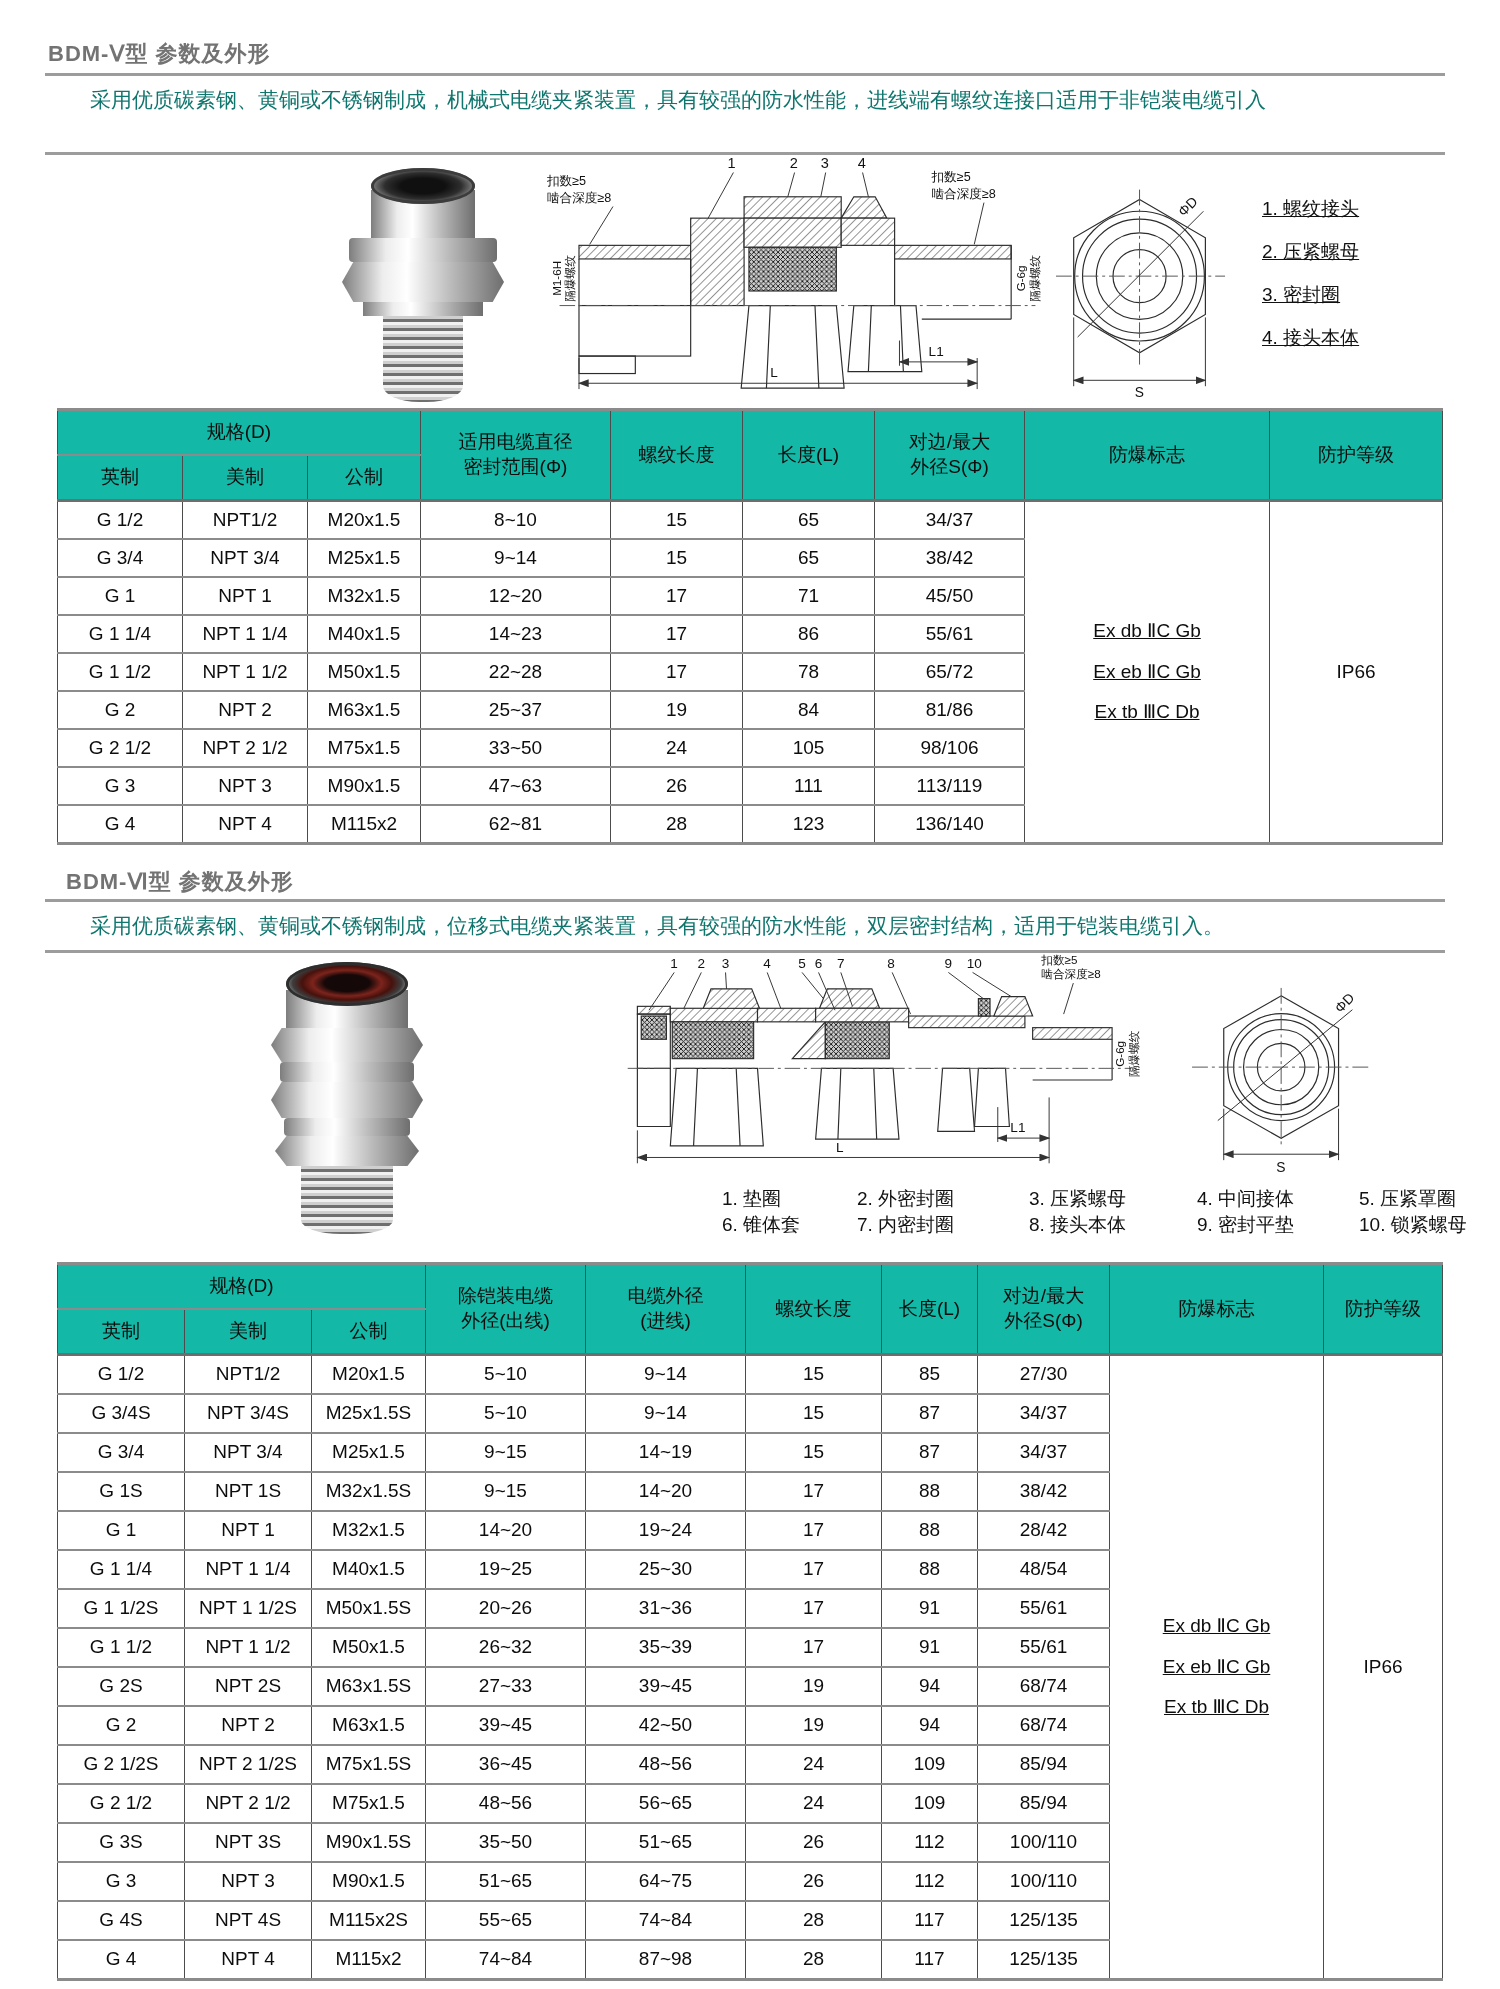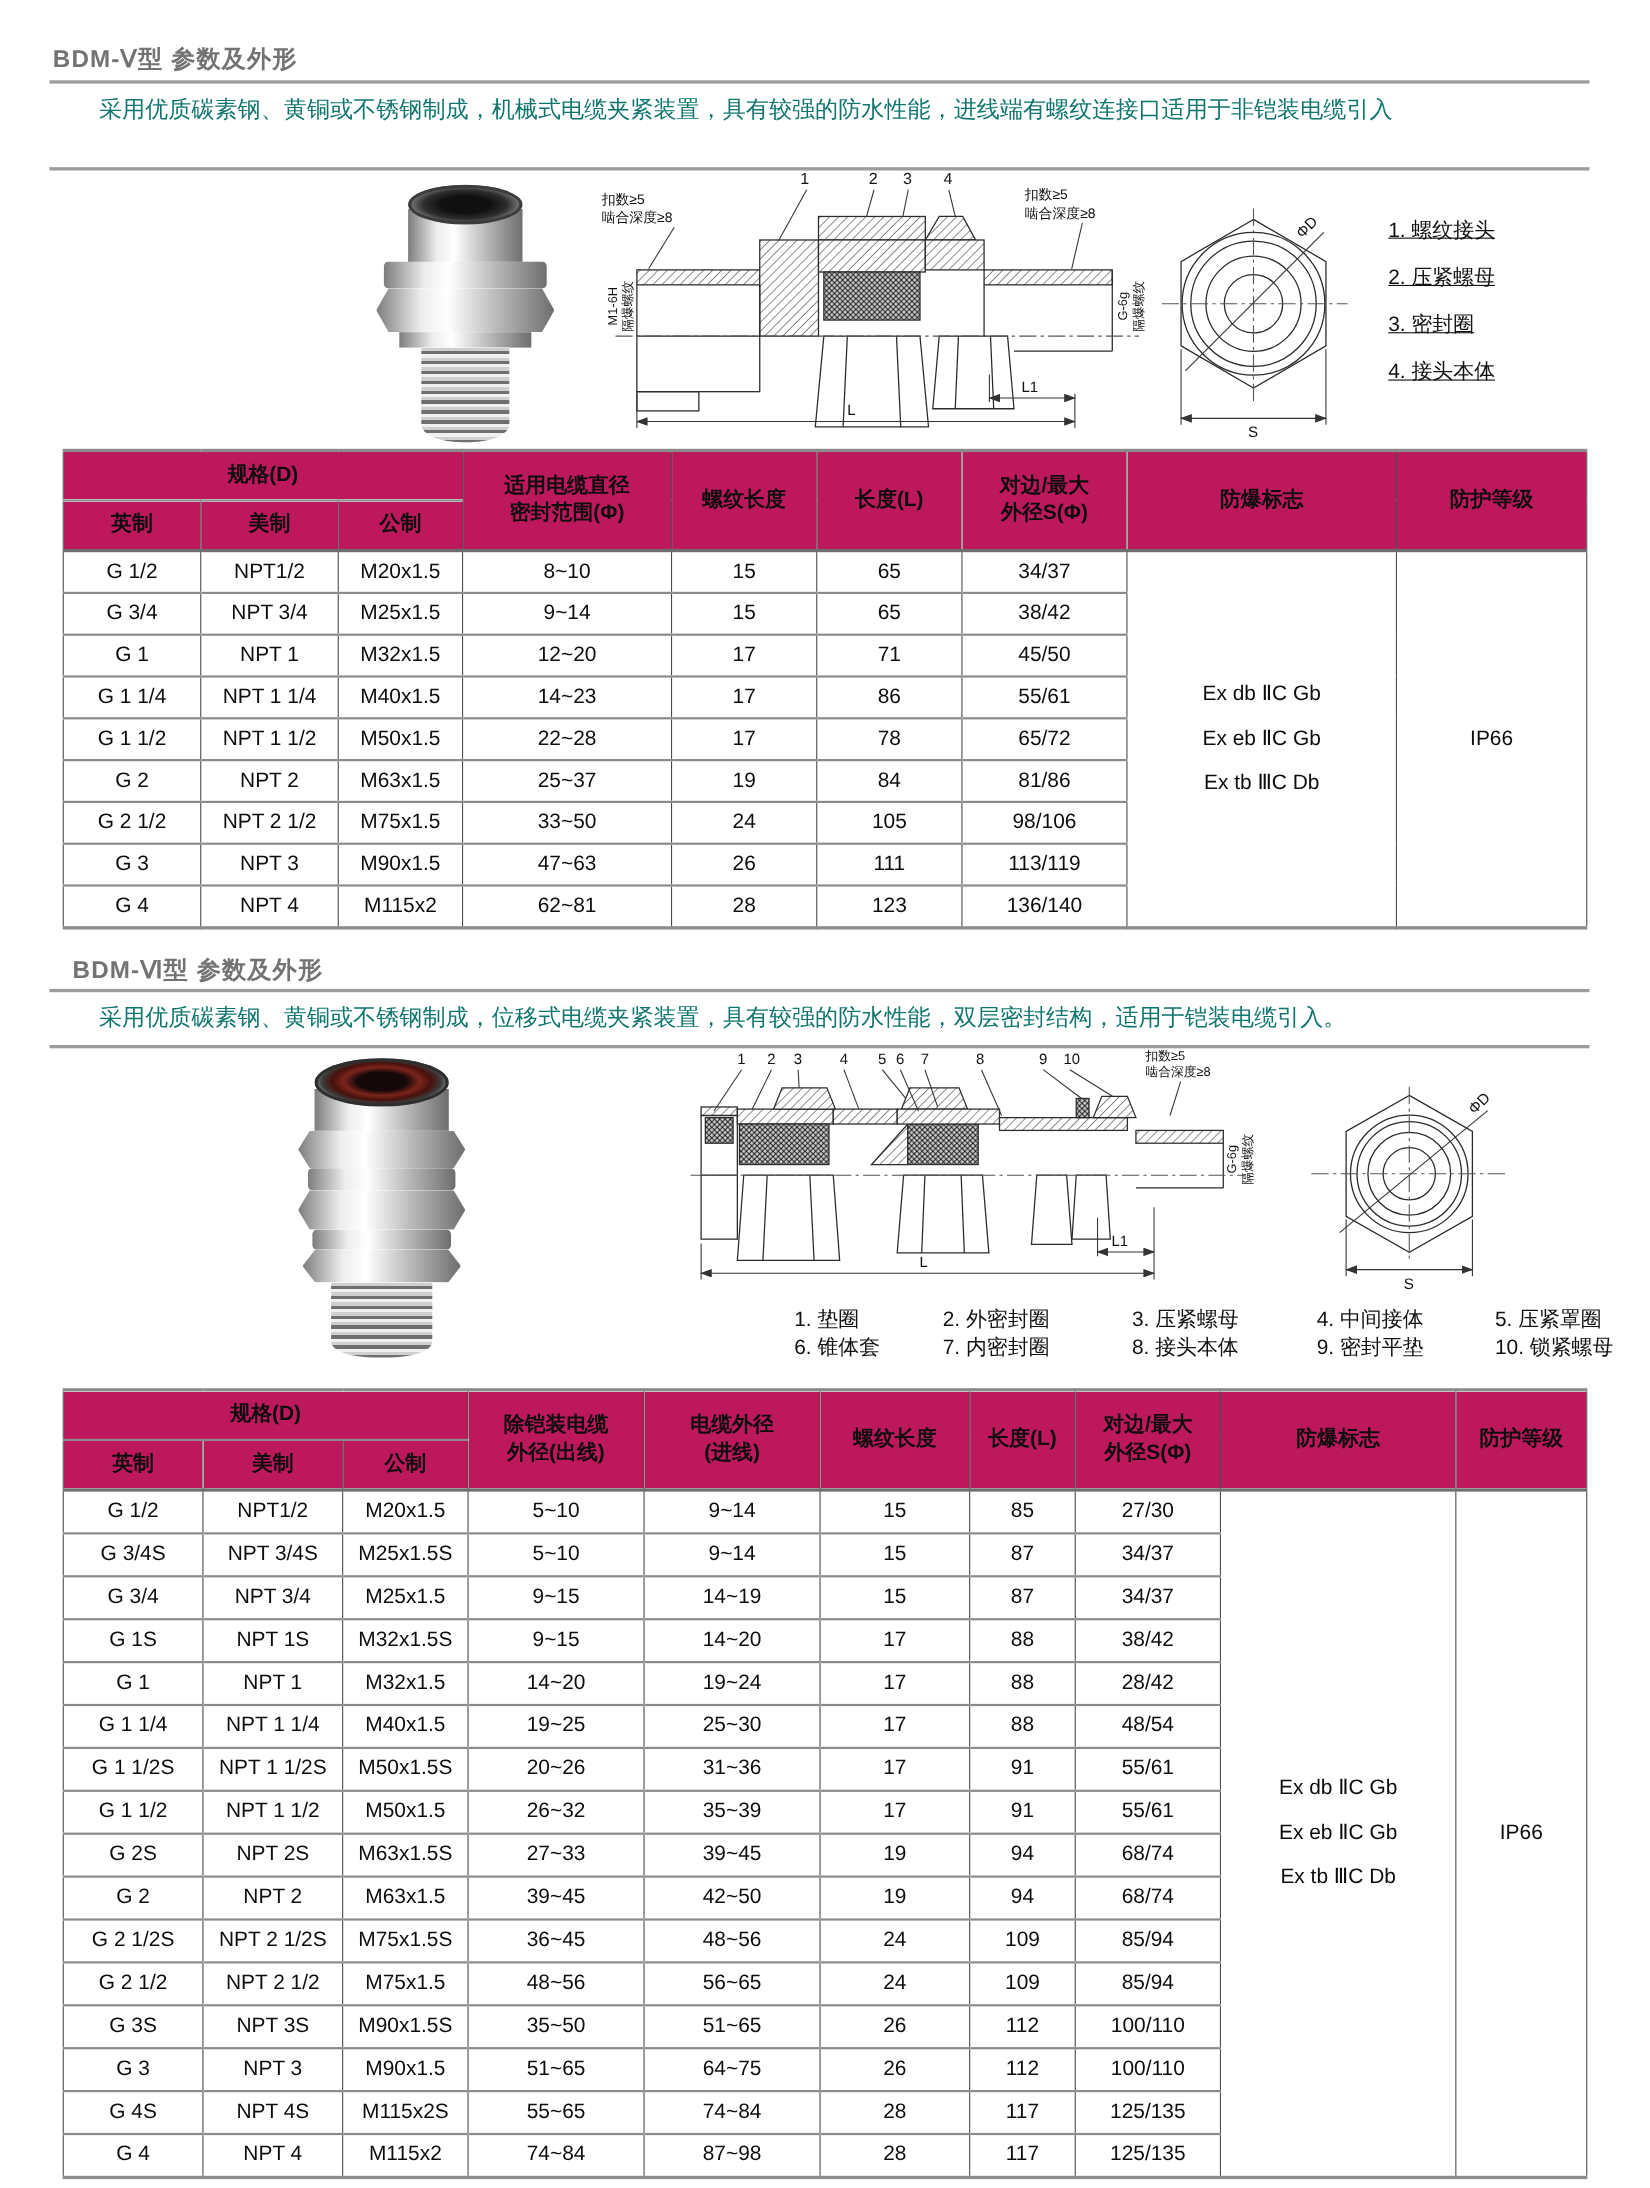--- a/index.html
+++ b/index.html
@@ -26,25 +26,25 @@
     border-collapse:collapse; table-layout:fixed; font-size:19px; color:#0d0d0d;
     border-top:3px solid #8b8b8b; border-bottom:3px solid #8b8b8b;
     border-left:1px solid #4c4c4c; border-right:1px solid #4c4c4c;
   }
   .spec-table th, .spec-table td {
     border:1px solid #4c4c4c;
     border-top:2px solid #8b8b8b; border-bottom:2px solid #8b8b8b;
     text-align:center; vertical-align:middle; padding:0 3px;
     font-weight:400; line-height:1.3; overflow:hidden;
   }
-  .spec-table th { background:#be185d; height:43px;font-weight:bold; }
+  .spec-table th { background:#14b8a6; height:43px; }
   .spec-table thead { border-bottom:3px solid #6e6e6e; }
   .t1 td { height:36px; }
   .t2 td { height:37px; }
-  .ex-cell div { line-height:2.15; }
+  .ex-cell div { line-height:2.15;text-decoration:underline; }
   .ip-cell { font-size:19px; }
 
   
   .photo { display:flex; flex-direction:column; align-items:center; }
   .metal { background:linear-gradient(90deg,#7d7d7d,#ededed 25%,#ffffff 40%,#b9b9b9 68%,#6e6e6e); }
   .ph-open { width:104px; height:36px; border-radius:50%; z-index:2;
     background:radial-gradient(ellipse at 50% 50%, #101010 30%, #2e2e2e 52%, #6f6f6f 66%, #dcdcdc 80%, #949494 100%);
     box-shadow:inset 0 0 0 3px #3c3c3c; }
   .ph-neck { width:104px; height:48px; margin-top:-14px; z-index:1; }
   .ph-collar { width:148px; height:24px; border-radius:4px; }

